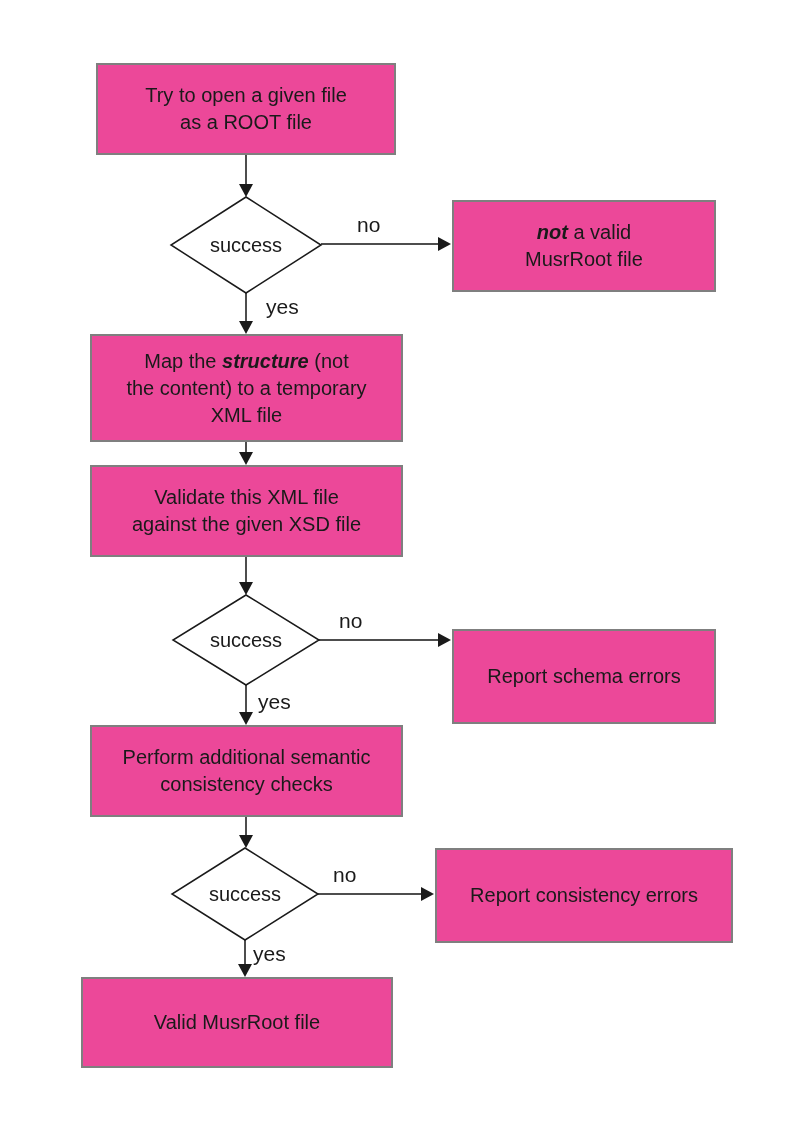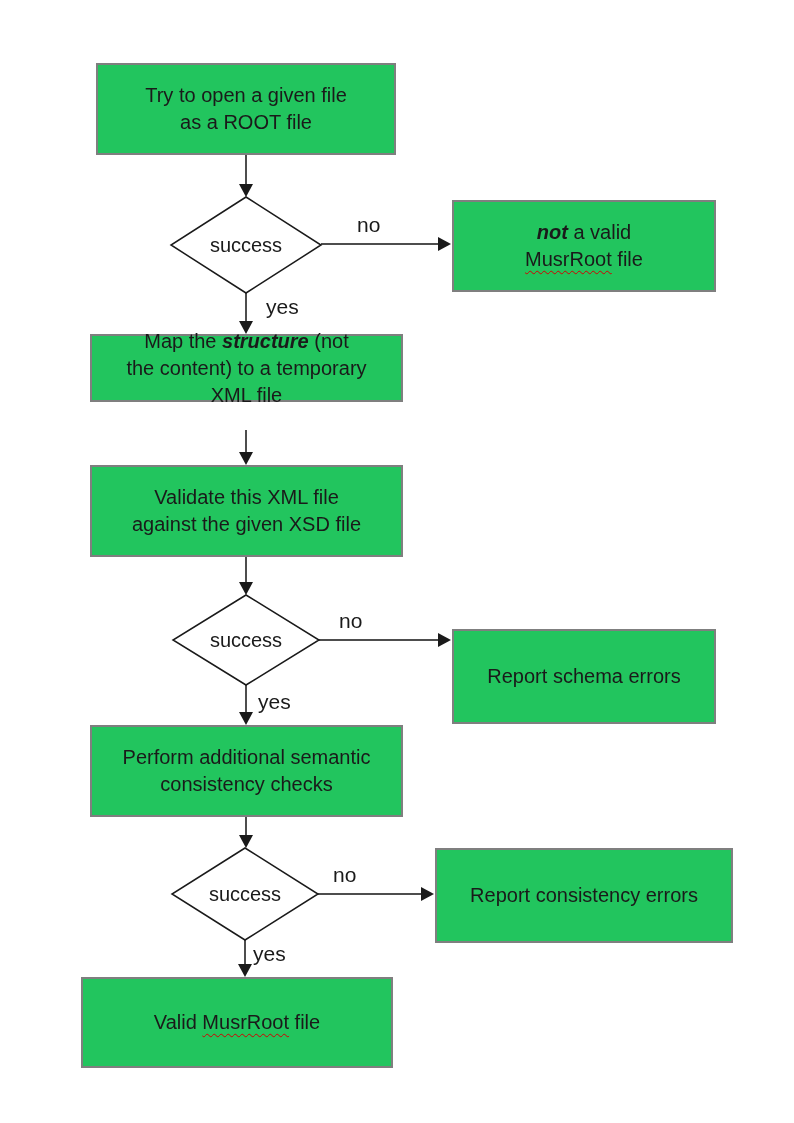--- a/index.html
+++ b/index.html
@@ -10,21 +10,21 @@
     overflow: hidden;
     font-family: "Liberation Sans", sans-serif;
     color: #1a1a1a;
   }
   #flowchart { position: relative; width: 794px; height: 1123px; }
   svg.wires { position: absolute; left: 0; top: 0; }
   .box {
     position: absolute;
     box-sizing: border-box;
     border: 2px solid #7f7f7f;
-    background: #22c55e;
+    background: #ec4899;
     display: flex;
     flex-direction: column;
     justify-content: center;
     align-items: center;
     text-align: center;
     font-size: 20px;
     line-height: 27px;
     white-space: pre;
   }
   .dtext {
@@ -35,21 +35,20 @@
     font-size: 20px;
     white-space: pre;
   }
   .edge-label {
     position: absolute;
     font-size: 21px;
     line-height: 24px;
   }
   .bi { font-weight: bold; font-style: italic; margin-top: 28px; }
   .sq {
-    text-decoration: underline;
     text-decoration-style: wavy;
     text-decoration-color: #d40000;
     text-decoration-thickness: 1px;
     text-underline-offset: 4px;
   }
   .wire { stroke: #4d4d4d; stroke-width: 2; fill: none; }
   .head { fill: #1a1a1a; stroke: none; }
   .diamond { fill: #ffffff; stroke: #1a1a1a; stroke-width: 1.5; }
 </style>
 </head>
@@ -97,21 +96,21 @@
   <div class="box" style="left:96px; top:63px; width:300px; height:92px;">
     <div>Try to open a given file</div>
     <div>as a ROOT file</div>
   </div>
 
   <div class="box" style="left:452px; top:200px; width:264px; height:92px;">
     <div><span class="bi">not</span><span> a valid</span></div>
     <div><span class="sq">MusrRoot</span><span> file</span></div>
   </div>
 
-  <div class="box" style="left:90px; top:334px; width:313px; height:68px;">
+  <div class="box" style="left:90px; top:334px; width:313px; height:108px;">
     <div><span>Map the </span><span class="bi">structure</span><span> (not</span></div>
     <div>the content) to a temporary</div>
     <div>XML file</div>
   </div>
 
   <div class="box" style="left:90px; top:465px; width:313px; height:92px;align-items:center;">
     <div>Validate this XML file</div>
     <div>against the given XSD file</div>
   </div>
 

